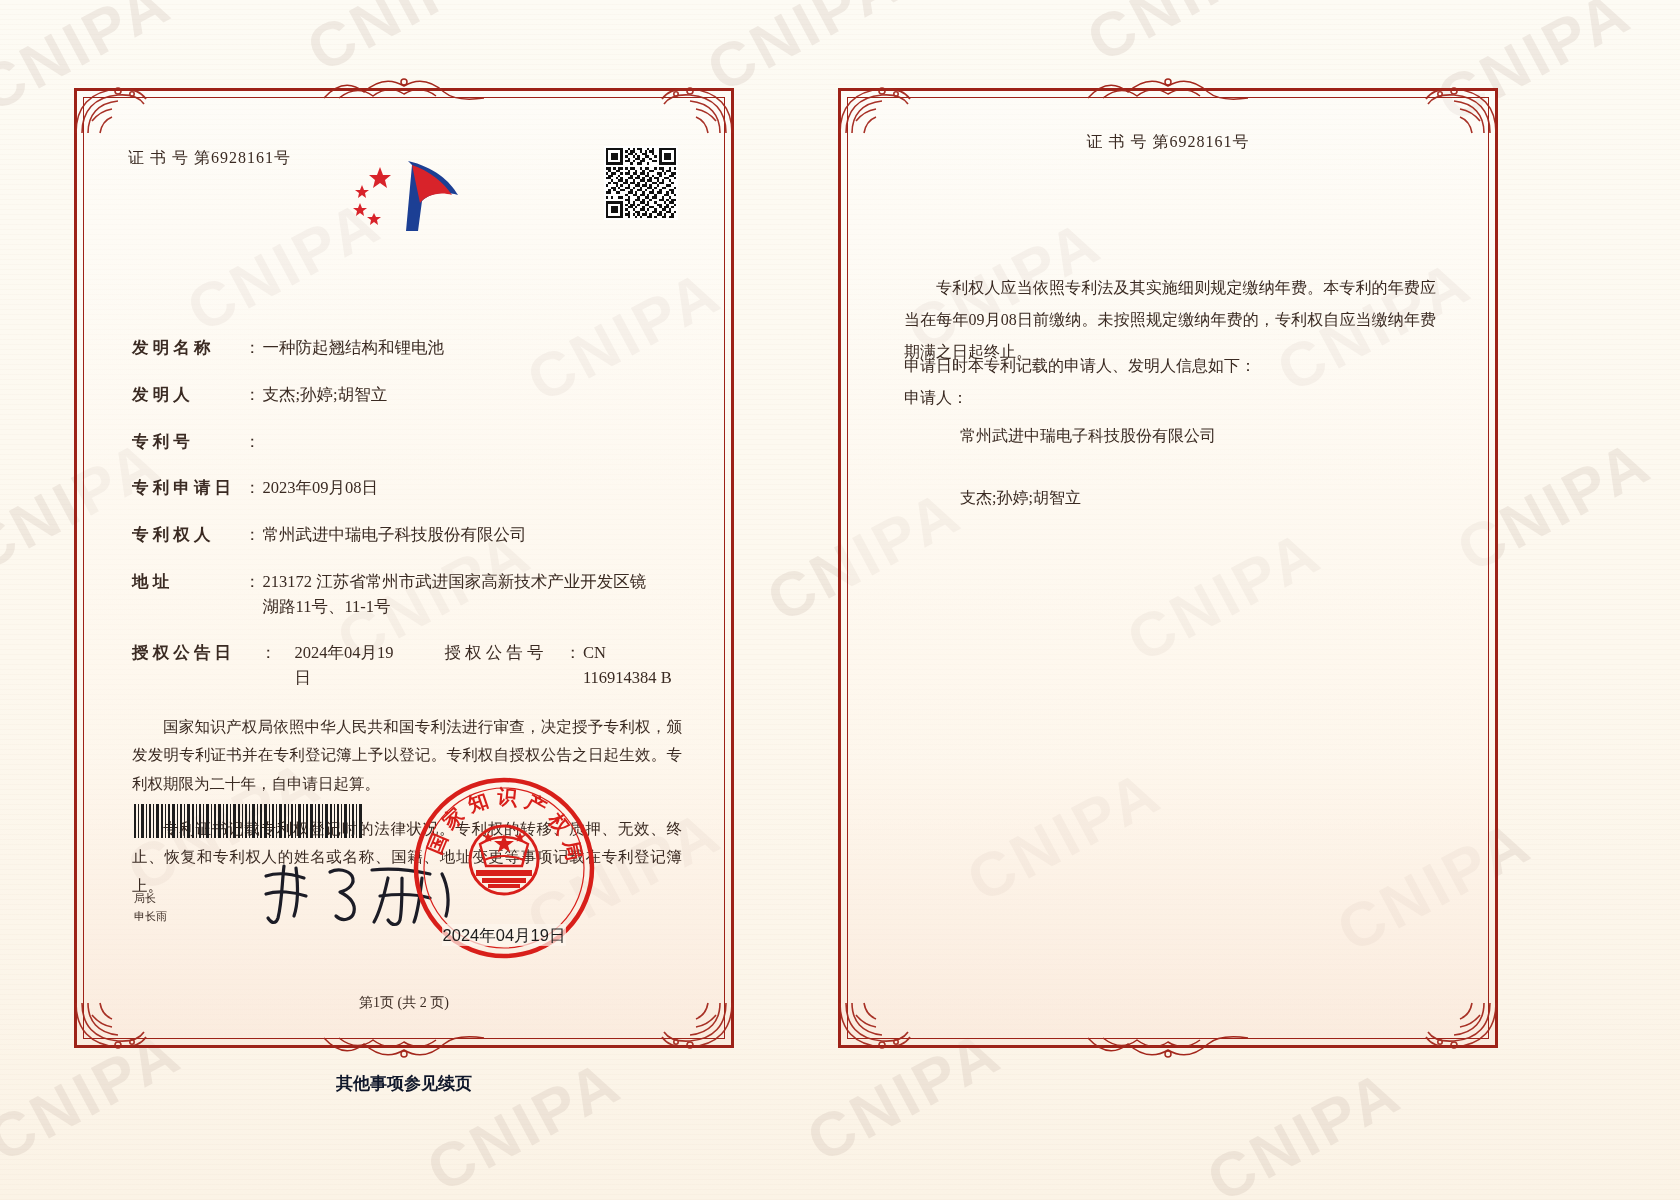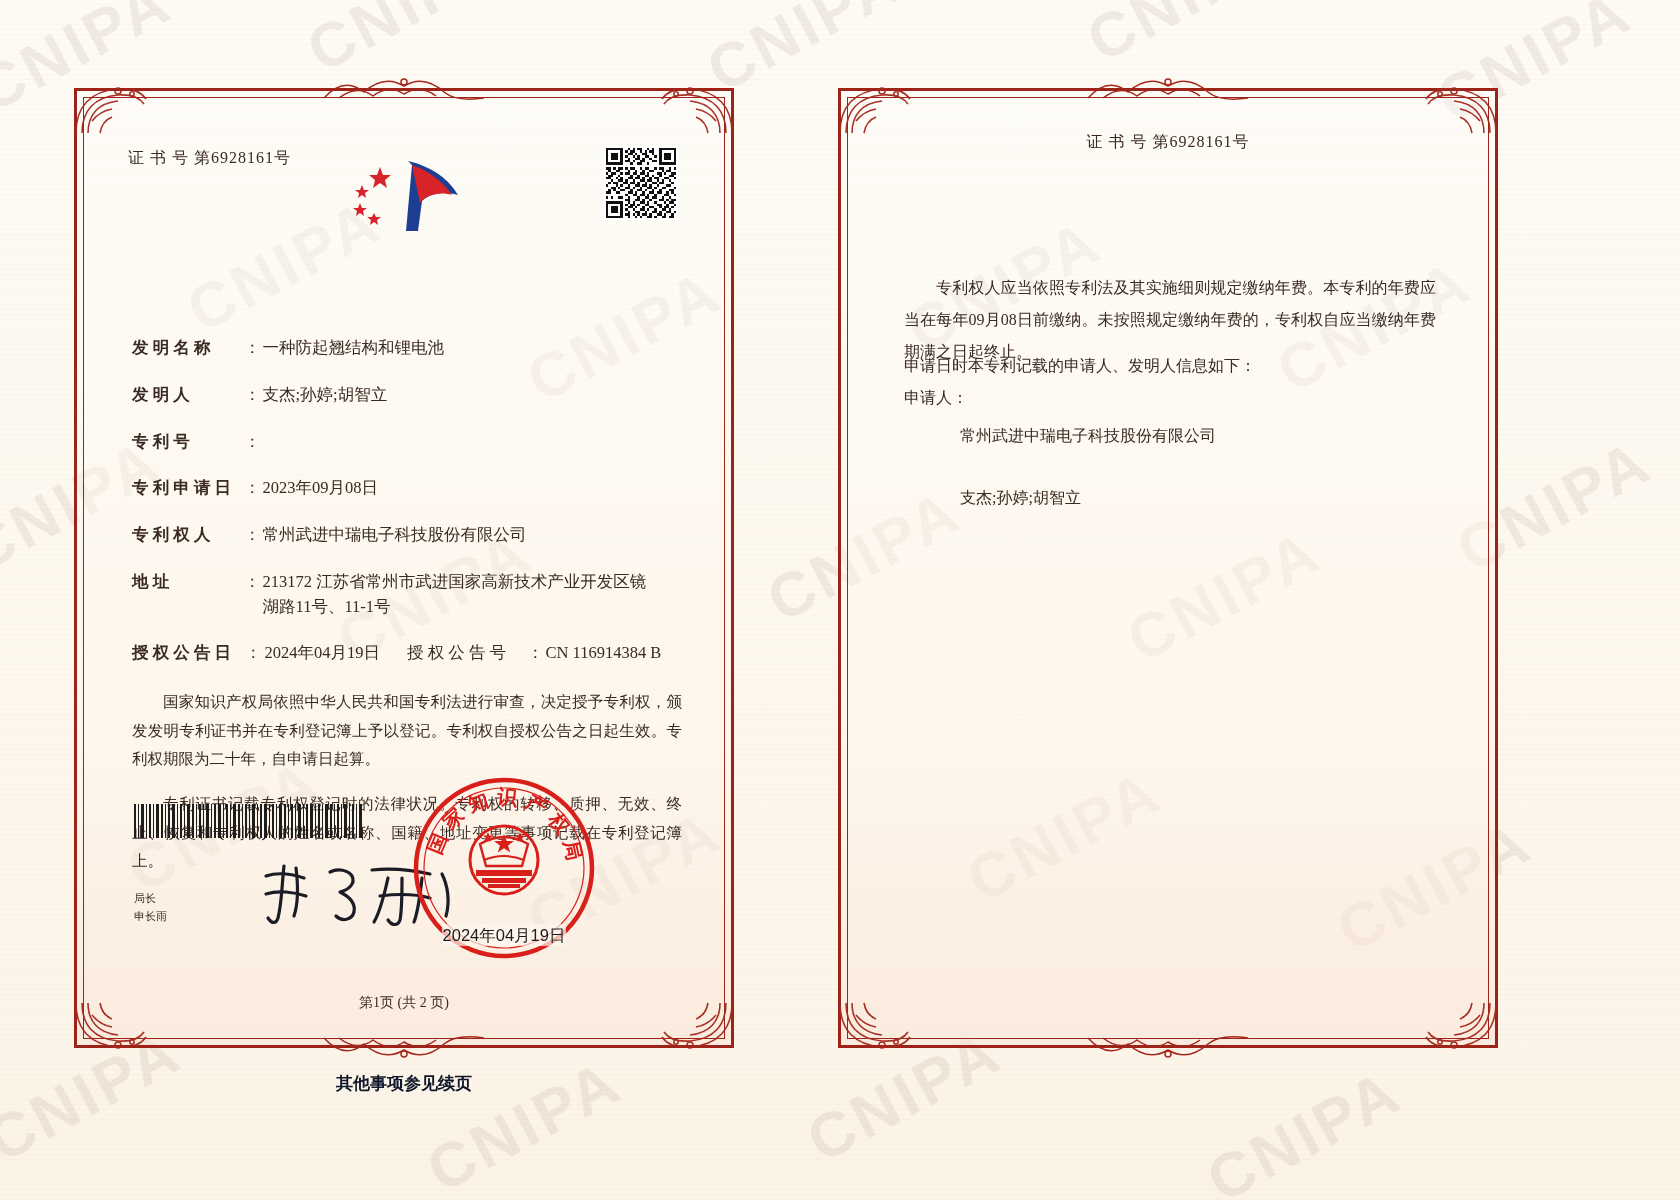--- a/index.html
+++ b/index.html
@@ -163,21 +163,21 @@
     width: 112px;
     flex: 0 0 112px;
     display: flex;
     justify-content: space-between;
     letter-spacing: 0;
     font-weight: bold;
   }
   .f-colon { margin: 0 2px 0 0; }
   .f-value { flex: 1; }
   .f-value .line2 { display: block; padding-left: 0; }
-  .field-row.dual { gap: 1px; }
+  .field-row.dual { gap: 16px; }
   .dual-right {
     margin-left: 26px;
     display: flex;
   }
   .dual-right .f-label2 {
     width: 120px;
     flex: 0 0 120px;
     display: flex;
     justify-content: space-between;
   }

